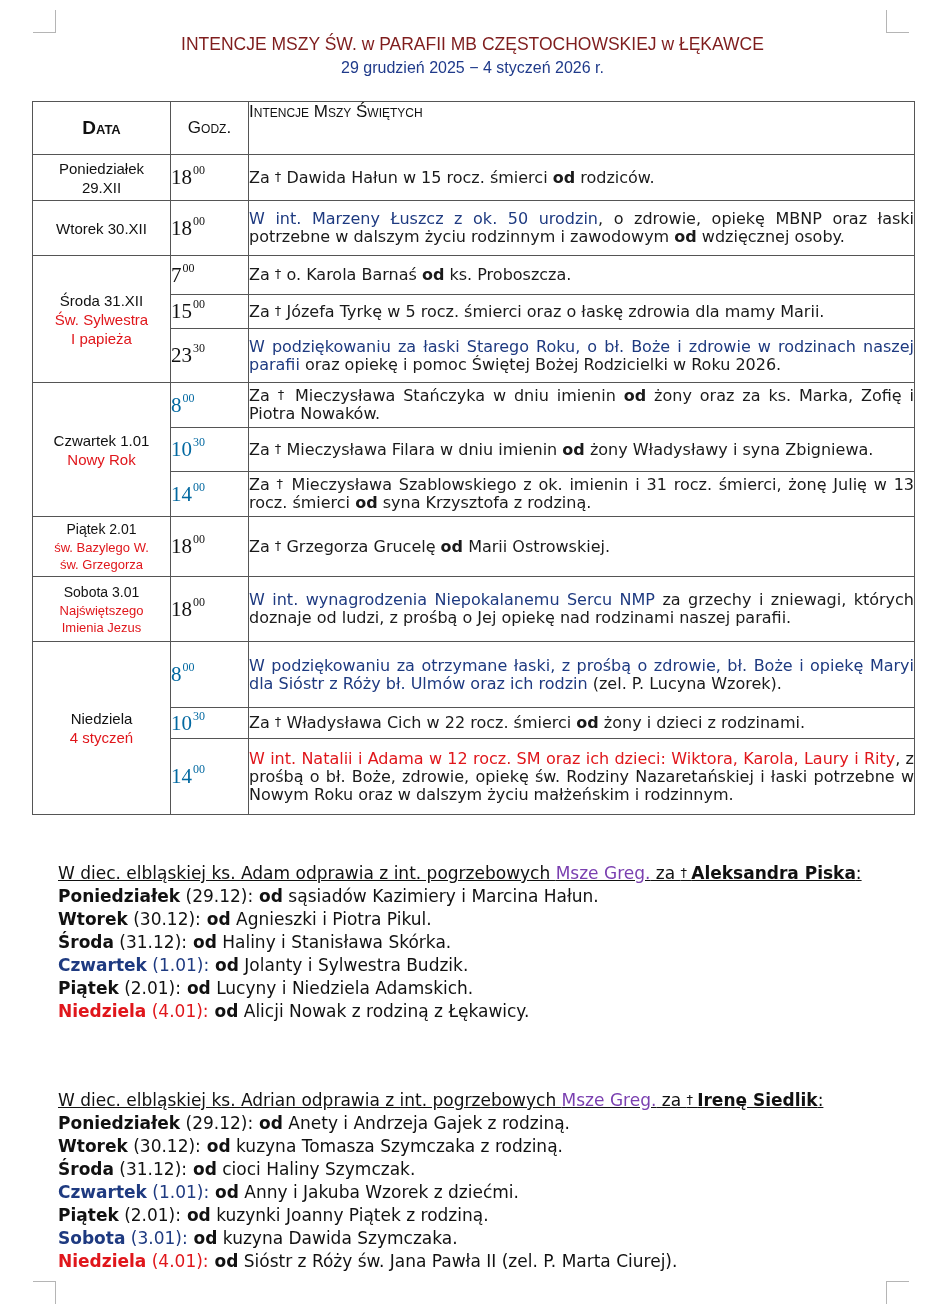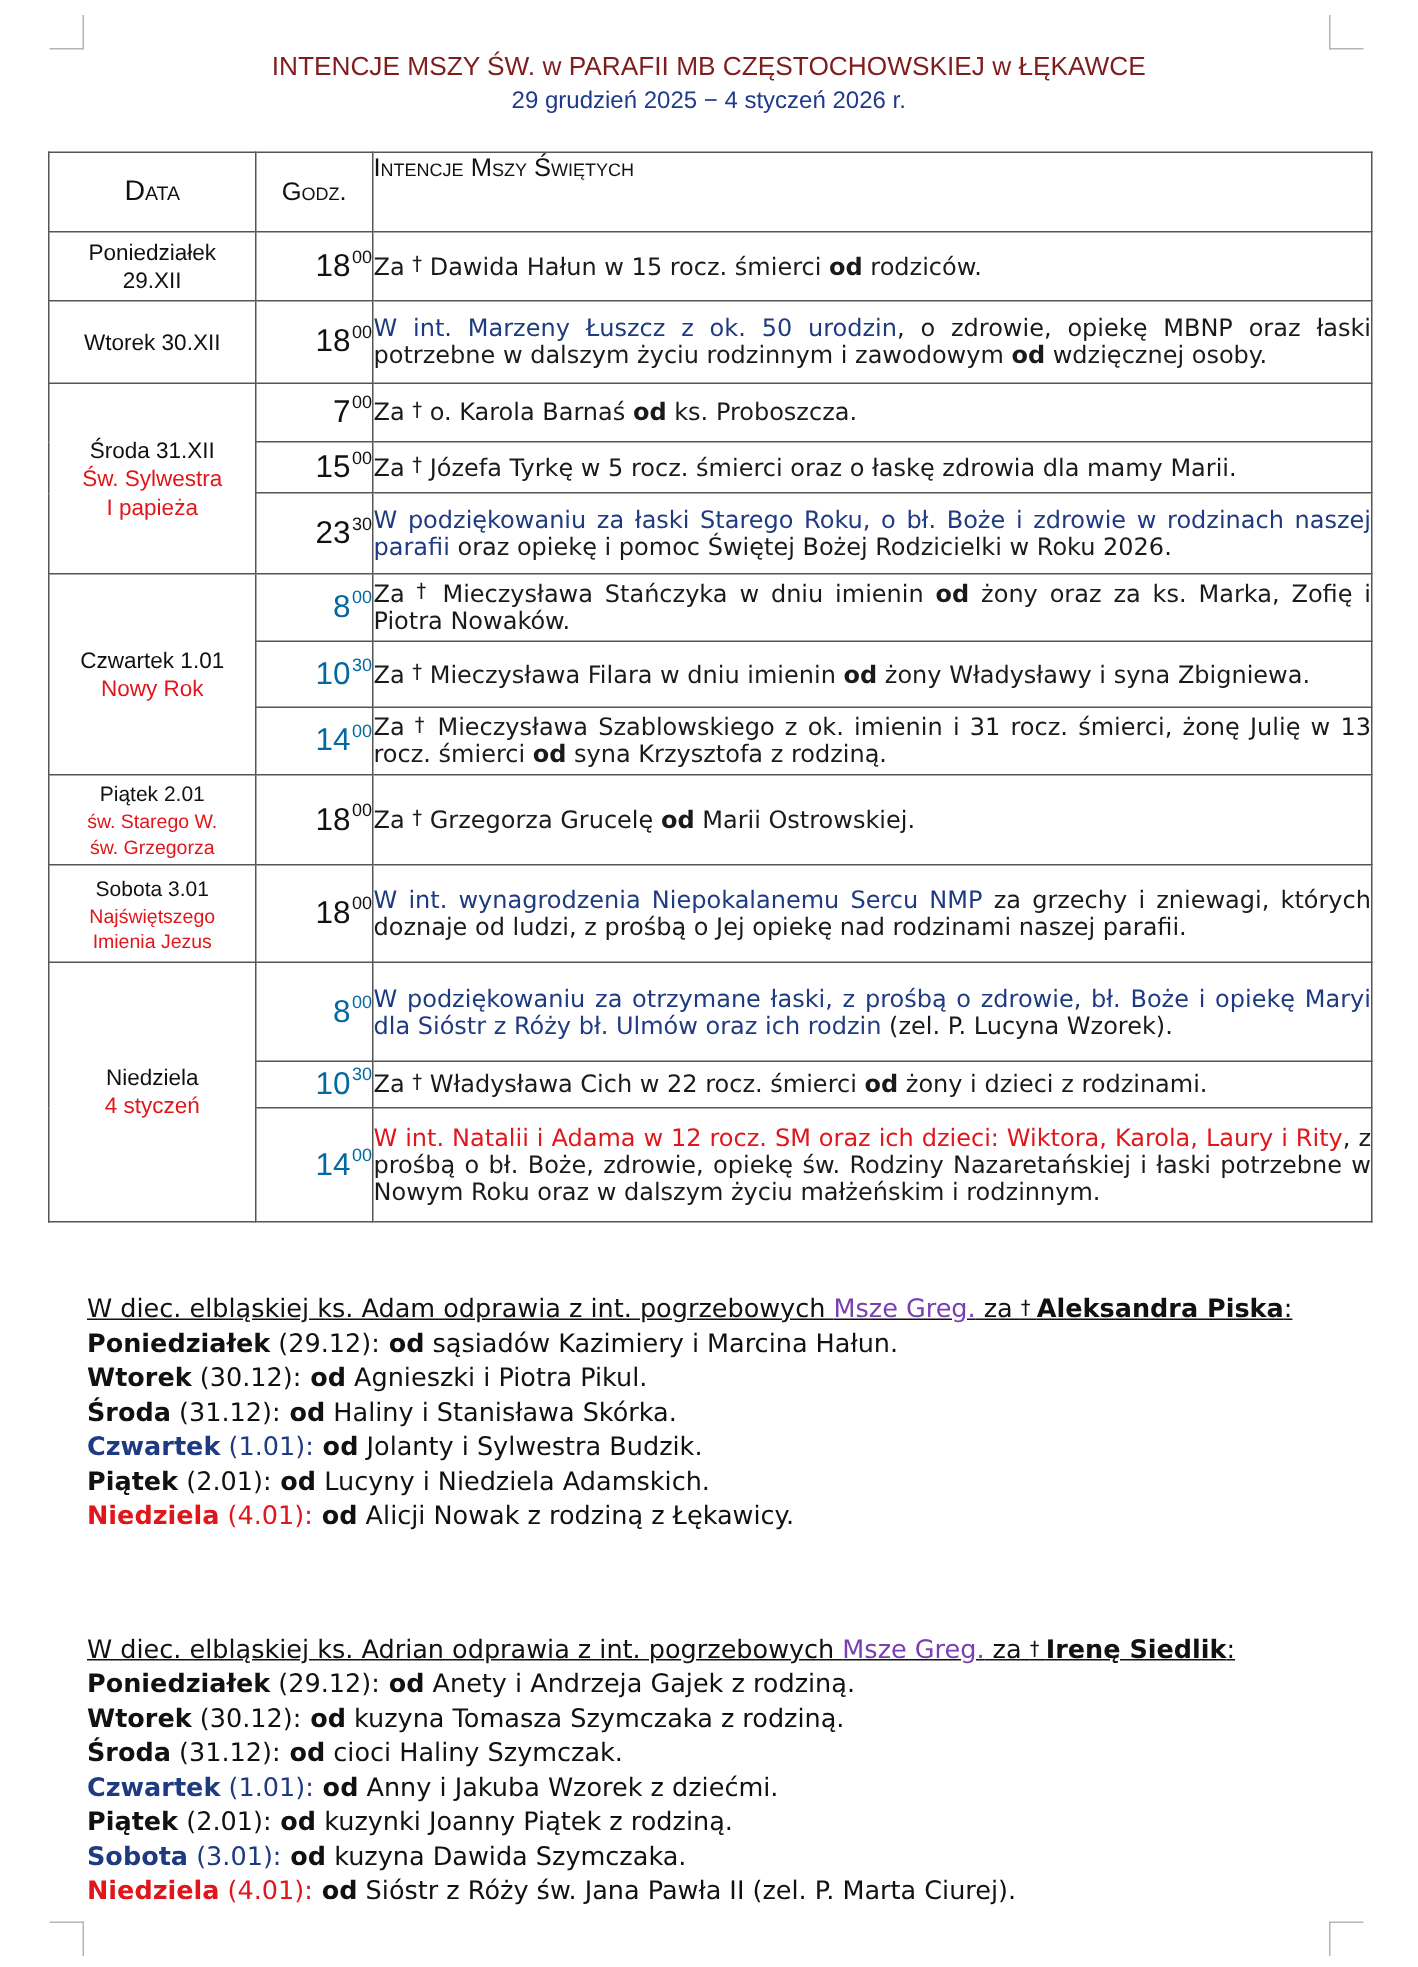--- a/index.html
+++ b/index.html
@@ -14,29 +14,29 @@
   .title { position: absolute; top: 33px; left: 0; width: 945px; text-align: center;
            color: #7f1d1d; font-family: "Liberation Sans", sans-serif; font-size: 17.5px; line-height: 22px; }
   .subtitle { position: absolute; top: 57px; left: 0; width: 945px; text-align: center;
               color: #1f3a8a; font-family: "Liberation Sans", sans-serif; font-size: 16px; line-height: 22px; }
 
   table.sched { position: absolute; left: 32px; top: 101px; width: 882px;
                 border-collapse: collapse; table-layout: fixed; }
   table.sched td, table.sched th { border: 1.5px solid #555; padding: 0; }
   col.c1 { width: 138px; } col.c2 { width: 78px; } col.c3 { width: 666px; }
   th { font-weight: normal; font-family: "Liberation Sans", sans-serif; color: #111; }
-  th.h-data { font-size: 19px; font-variant: small-caps; vertical-align: middle; height: 52px; }
+  th.h-data { font-size: 19px; font-variant: small-caps; vertical-align: middle; height: 52px; font-weight: bold; }
   th.h-godz { font-size: 17px; font-variant: small-caps; vertical-align: middle; }
   th.h-int { font-size: 17px; font-variant: small-caps; vertical-align: top; text-align: left; padding-left: 115px; padding-top: 6px; }
 
   td.day { text-align: center; vertical-align: middle; font-family: "Liberation Sans", sans-serif; font-size: 15px; line-height: 19px; color: #111; }
   td.day .feast { color: #e0161b; }
   td.day .feast.small { font-size: 13px; line-height: 17px; }
   td.day .nm.small { font-size: 14px; }
-  td.time { text-align: right; vertical-align: middle; font-family: Liberation Sans, sans-serif; font-size: 21px; color: #111; }
+  td.time { text-align: left; vertical-align: middle; font-family: Liberation Serif, serif; font-size: 21px; color: #111; }
   td.time.red { color: #0369a1; }
   td.time sup { font-size: 12px; vertical-align: top; position: relative; top: -2px; margin-left: 1px; }
   td.txt { font-size: 16px; line-height: 18px; padding: 2px 8px 0 8px; vertical-align: middle; text-align: justify; color: #1a1a1a; }
   .blue { color: #1e3a80; }
   .red  { color: #e0161b; }
   .purple { color: #7a3fb0; }
   .b { font-weight: bold; }
   .cross { font-size: 13px; vertical-align: top; position: relative; top: -1px; }
 
   .notes { position: absolute; left: 58px; width: 835px; font-size: 17px; line-height: 23px; color: #111; }
@@ -112,21 +112,21 @@
         <td class="time red"><span>10</span><sup>30</sup></td>
         <td class="txt"><span>Za </span><span class="cross">†</span><span> Mieczysława Filara w dniu imienin </span><span class="b">od</span><span> żony Władysławy i syna Zbigniewa.</span></td>
       </tr>
       <tr style="height: 45px;">
         <td class="time red"><span>14</span><sup>00</sup></td>
         <td class="txt"><span>Za </span><span class="cross">†</span><span> Mieczysława Szablowskiego z ok. imienin i 31 rocz. śmierci, żonę Julię w 13 rocz. śmierci </span><span class="b">od</span><span> syna Krzysztofa z rodziną.</span></td>
       </tr>
       <tr style="height: 60px;">
         <td class="day" rowspan="1">
           <div class="nm small">Piątek 2.01</div>
-          <div class="feast small">św. Starego W.</div>
+          <div class="feast small">św. Bazylego W.</div>
           <div class="feast small">św. Grzegorza</div>
         </td>
         <td class="time"><span>18</span><sup>00</sup></td>
         <td class="txt"><span>Za </span><span class="cross">†</span><span> Grzegorza Grucelę </span><span class="b">od</span><span> Marii Ostrowskiej.</span></td>
       </tr>
       <tr style="height: 65px;">
         <td class="day" rowspan="1">
           <div class="nm small">Sobota 3.01</div>
           <div class="feast small">Najświętszego</div>
           <div class="feast small">Imienia Jezus</div>

